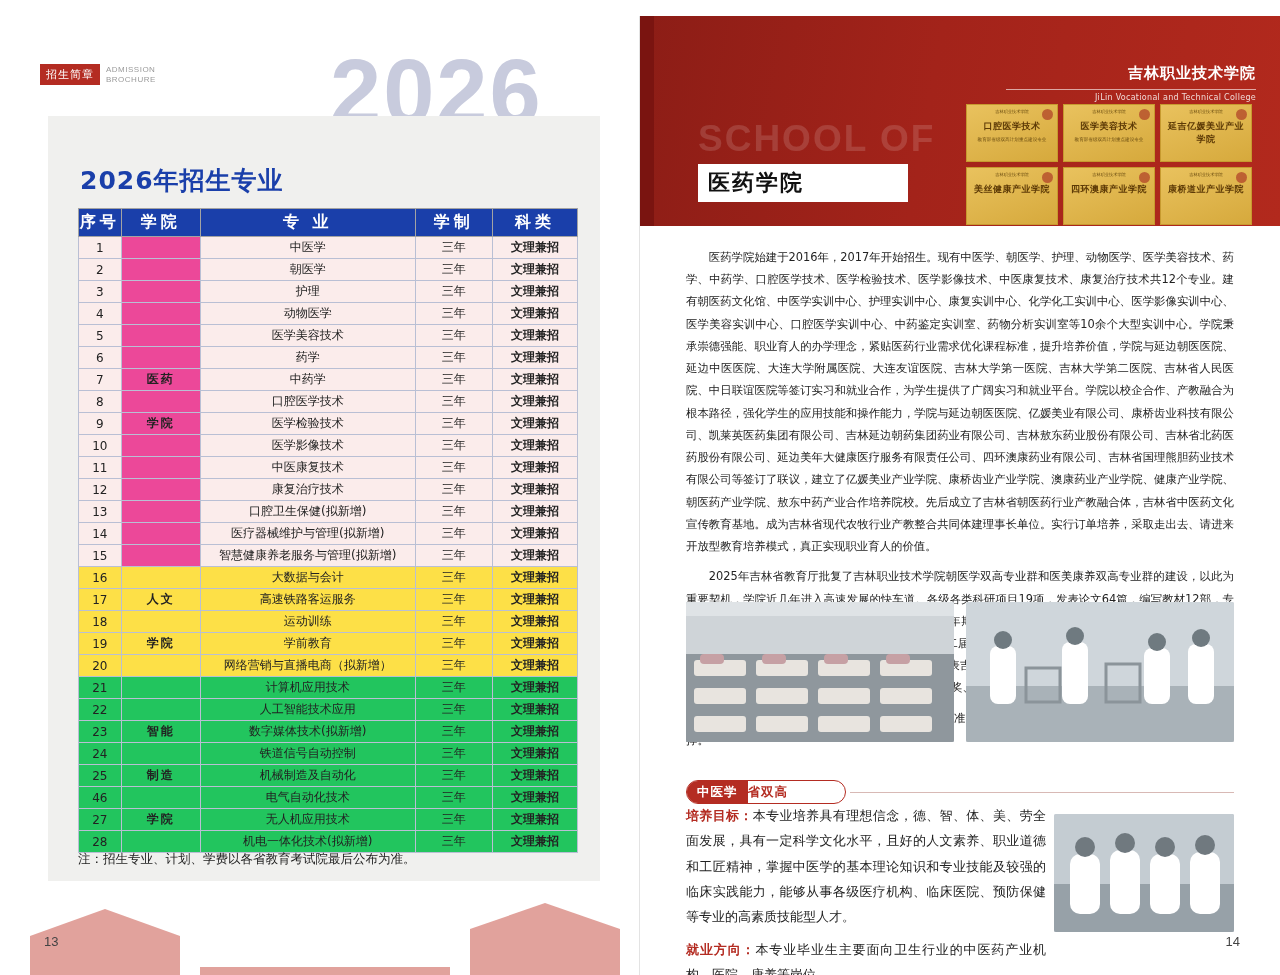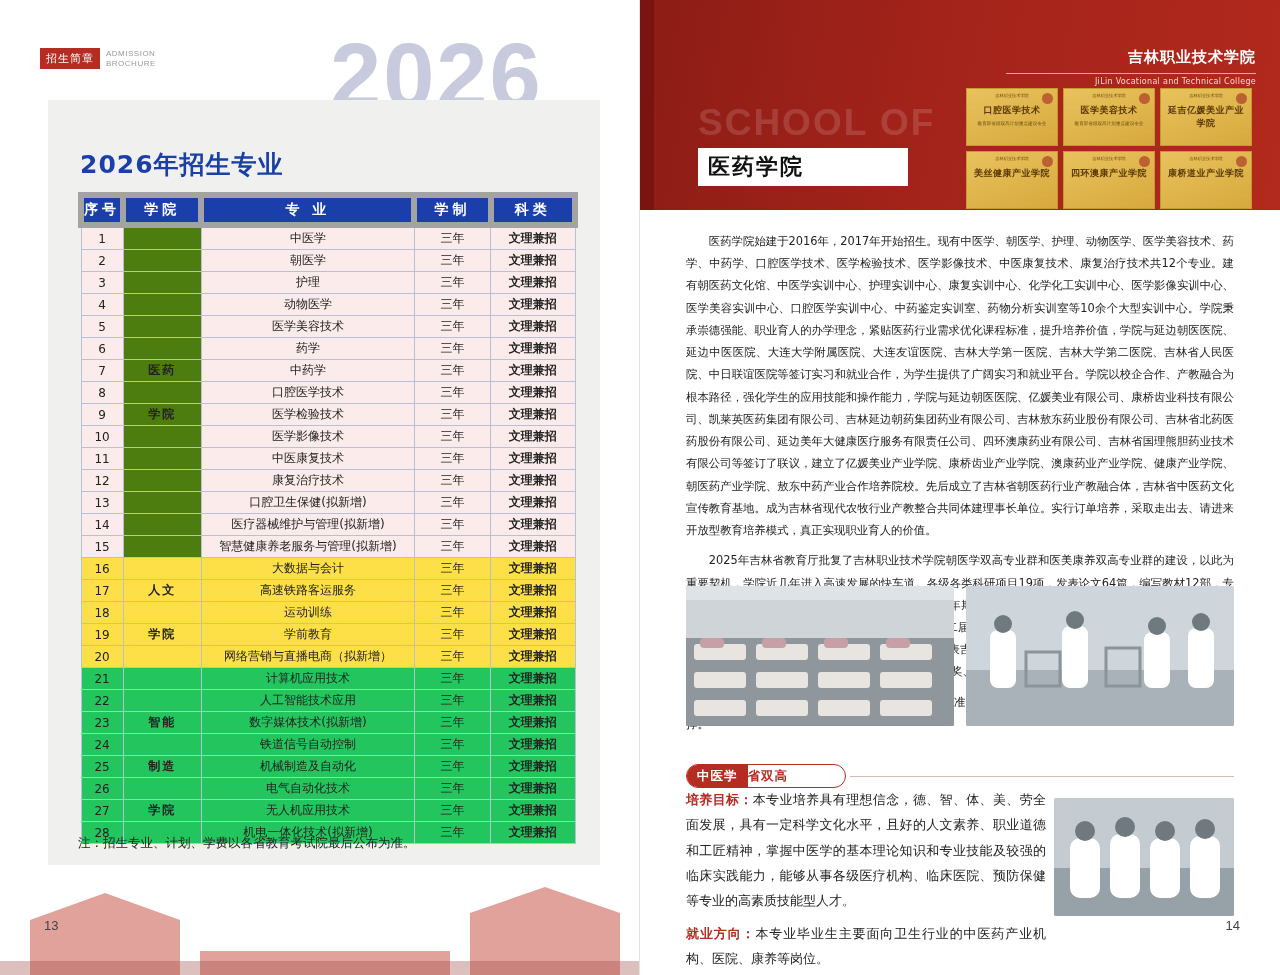--- a/index.html
+++ b/index.html
@@ -3,21 +3,21 @@
 <meta charset="utf-8">
 <style>
   * { box-sizing: border-box; }
   html, body { margin:0; padding:0; }
   body {
     width:1280px; height:975px;
     font-family:"DejaVu Sans","Liberation Sans",sans-serif;
     background:#ffffff;
     overflow:hidden;
   }
-  .spread { position:relative; width:1280px; height:864px; }
+  .spread { position:relative; width:1280px; height:864px;margin-top:16px; }
 
   
   .page-left {
     position:absolute; left:0; top:0; width:640px; height:975px;
     background:#ffffff; overflow:hidden;
   }
   .brochure-tag {
     position:absolute; left:40px; top:48px; display:flex; align-items:center; gap:6px;
   }
   .brochure-tag .cn {
@@ -38,34 +38,34 @@
     position:absolute; left:48px; top:100px; width:552px; height:765px;
     background:#f0f0ee;
   }
   .panel-title {
     position:absolute; left:80px; top:148px;
     font-size:25px; font-weight:bold; color:#1a3faa; letter-spacing:1px;
   }
   .tbl-wrap { position:absolute; left:78px; top:192px; width:500px; }
   table.majors { border-collapse:collapse; width:500px; font-size:12px; }
   table.majors th {
-    background:#1a3faa; color:#ffffff; font-weight:bold; font-size:14px;
-    border:6px solid #a3a3a3; padding:3px 0; text-align:center; letter-spacing:4px;
+    background:#1a3faa; color:#ffffff; font-weight:bold; font-size:16px;
+    border:1px solid #a3a3a3; padding:3px 0; text-align:center; letter-spacing:4px;
   }
   table.majors td {
     border:1px solid #b9bfd4; text-align:center; padding:2px 0; height:20px;
     color:#222; font-size:12px; background:#ffffff;
   }
   td.col-no { width:42px; }
   td.col-col { width:78px; font-weight:bold; font-size:13px; letter-spacing:2px; }
   td.col-maj { width:212px; }
   td.col-len { width:76px; }
   td.col-type { width:84px; font-weight:bold; }
   tr.g1 td { background:#fbeceb; }
-  tr.g1 td.col-col { background:#4d7c0f; }
+  tr.g1 td.col-col { background:#ec4899; }
   tr.g2 td { background:#fde047; }
   tr.g3 td { background:#22c55e; }
   .note {
     position:absolute; left:78px; top:835px; font-size:12.5px; color:#222;
   }
   .page-num-left {
     position:absolute; left:44px; bottom:42px; font-size:13px; color:#444;
     font-family:"Liberation Sans",sans-serif;
   }
   .skyline {
@@ -356,21 +356,21 @@
               <td class="col-type">文理兼招</td>
             </tr>
             <tr class="g3">
               <td class="col-no">25</td>
               <td class="col-col">制造</td>
               <td class="col-maj">机械制造及自动化</td>
               <td class="col-len">三年</td>
               <td class="col-type">文理兼招</td>
             </tr>
             <tr class="g3">
-              <td class="col-no">26</td>
+              <td class="col-no">46</td>
               <td class="col-col"></td>
               <td class="col-maj">电气自动化技术</td>
               <td class="col-len">三年</td>
               <td class="col-type">文理兼招</td>
             </tr>
             <tr class="g3">
               <td class="col-no">27</td>
               <td class="col-col">学院</td>
               <td class="col-maj">无人机应用技术</td>
               <td class="col-len">三年</td>

